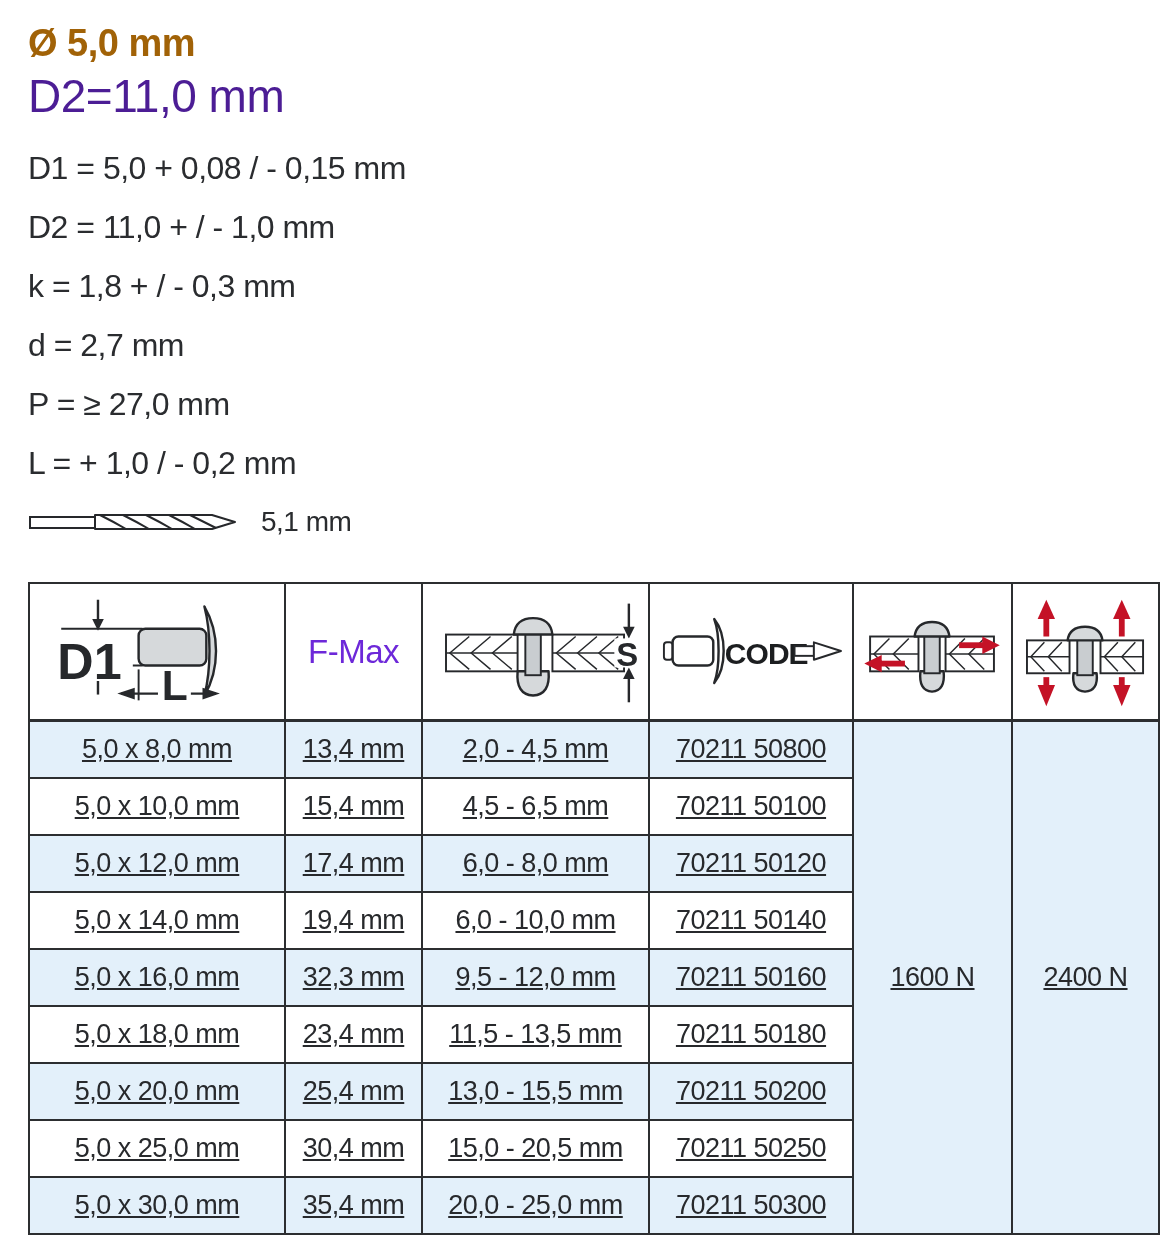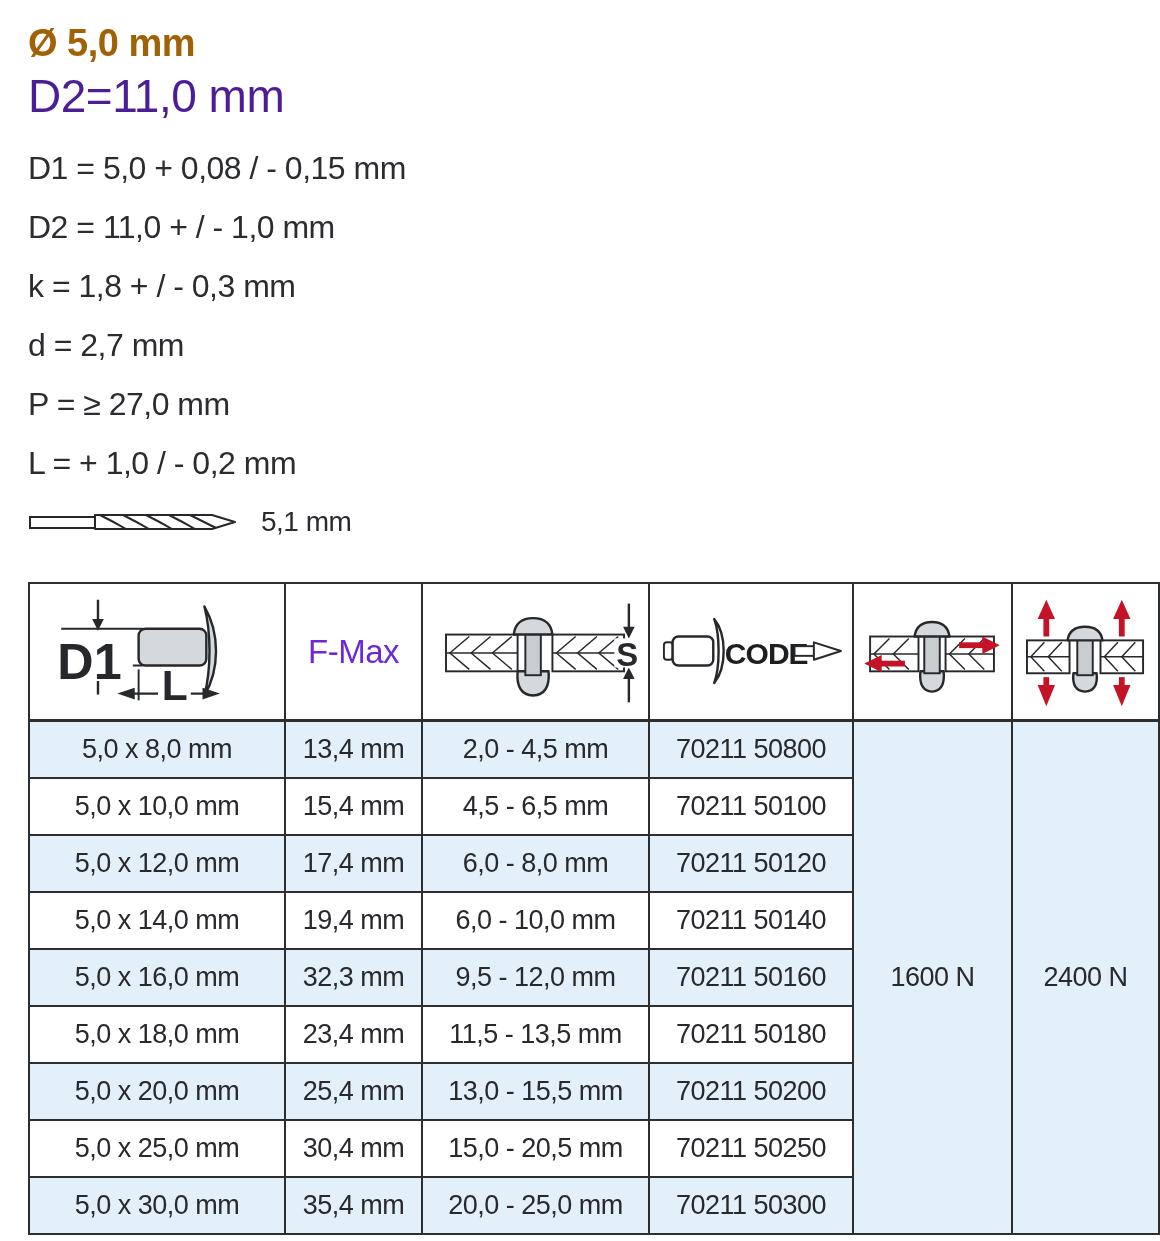--- a/index.html
+++ b/index.html
@@ -28,21 +28,21 @@
 
   table.rivet {
     border-collapse:collapse; table-layout:fixed;
     margin:40px 0 0 0; 
   }
   table.rivet th, table.rivet td {
     border:2px solid #2c2e30; padding:8px; text-align:center; vertical-align:middle;
   }
   table.rivet th { height:123px; background:#ffffff; border-bottom:3px solid #2c2e30; }
   table.rivet td {
-    height:57px; font-size:27px; letter-spacing:-0.5px; color:#27292c; background:#ffffff;
+    height:57px; font-size:27px; letter-spacing:-0.5px; color:#27292c; background:#ffffff;text-decoration:underline;
   }
   table.rivet tr.alt td { background:#e3f0fa; }
   table.rivet td.merged { background:#e3f0fa; }
   th svg { display:block; margin:0 auto; }
   .fmax-label { font-size:33px; letter-spacing:-0.5px; color:#6d28d9; font-weight:normal; }
 </style>
 </head>
 <body>
 
 <div class="page">

